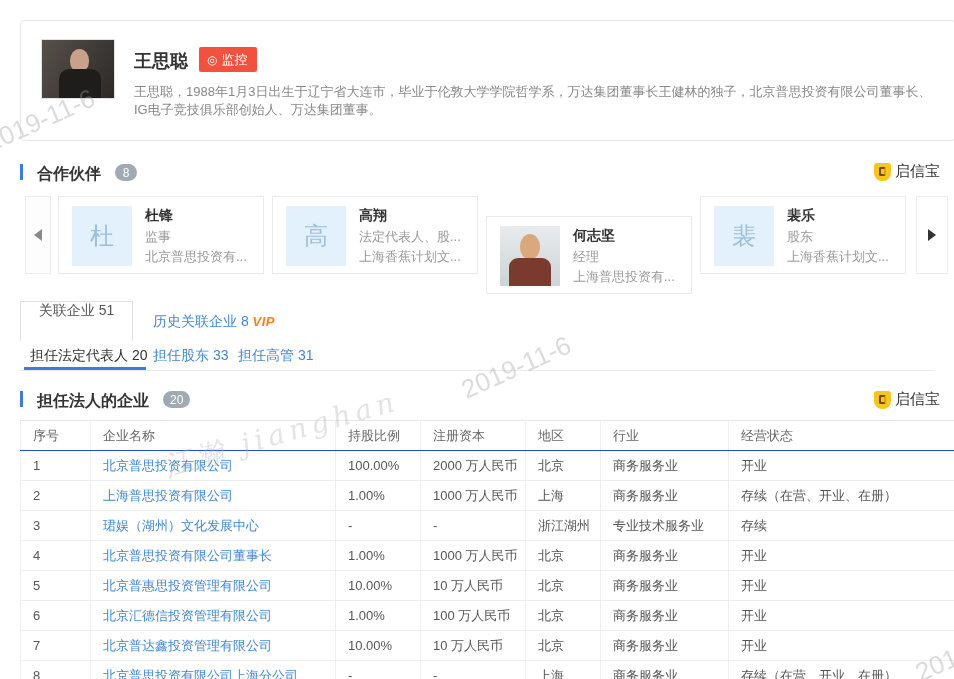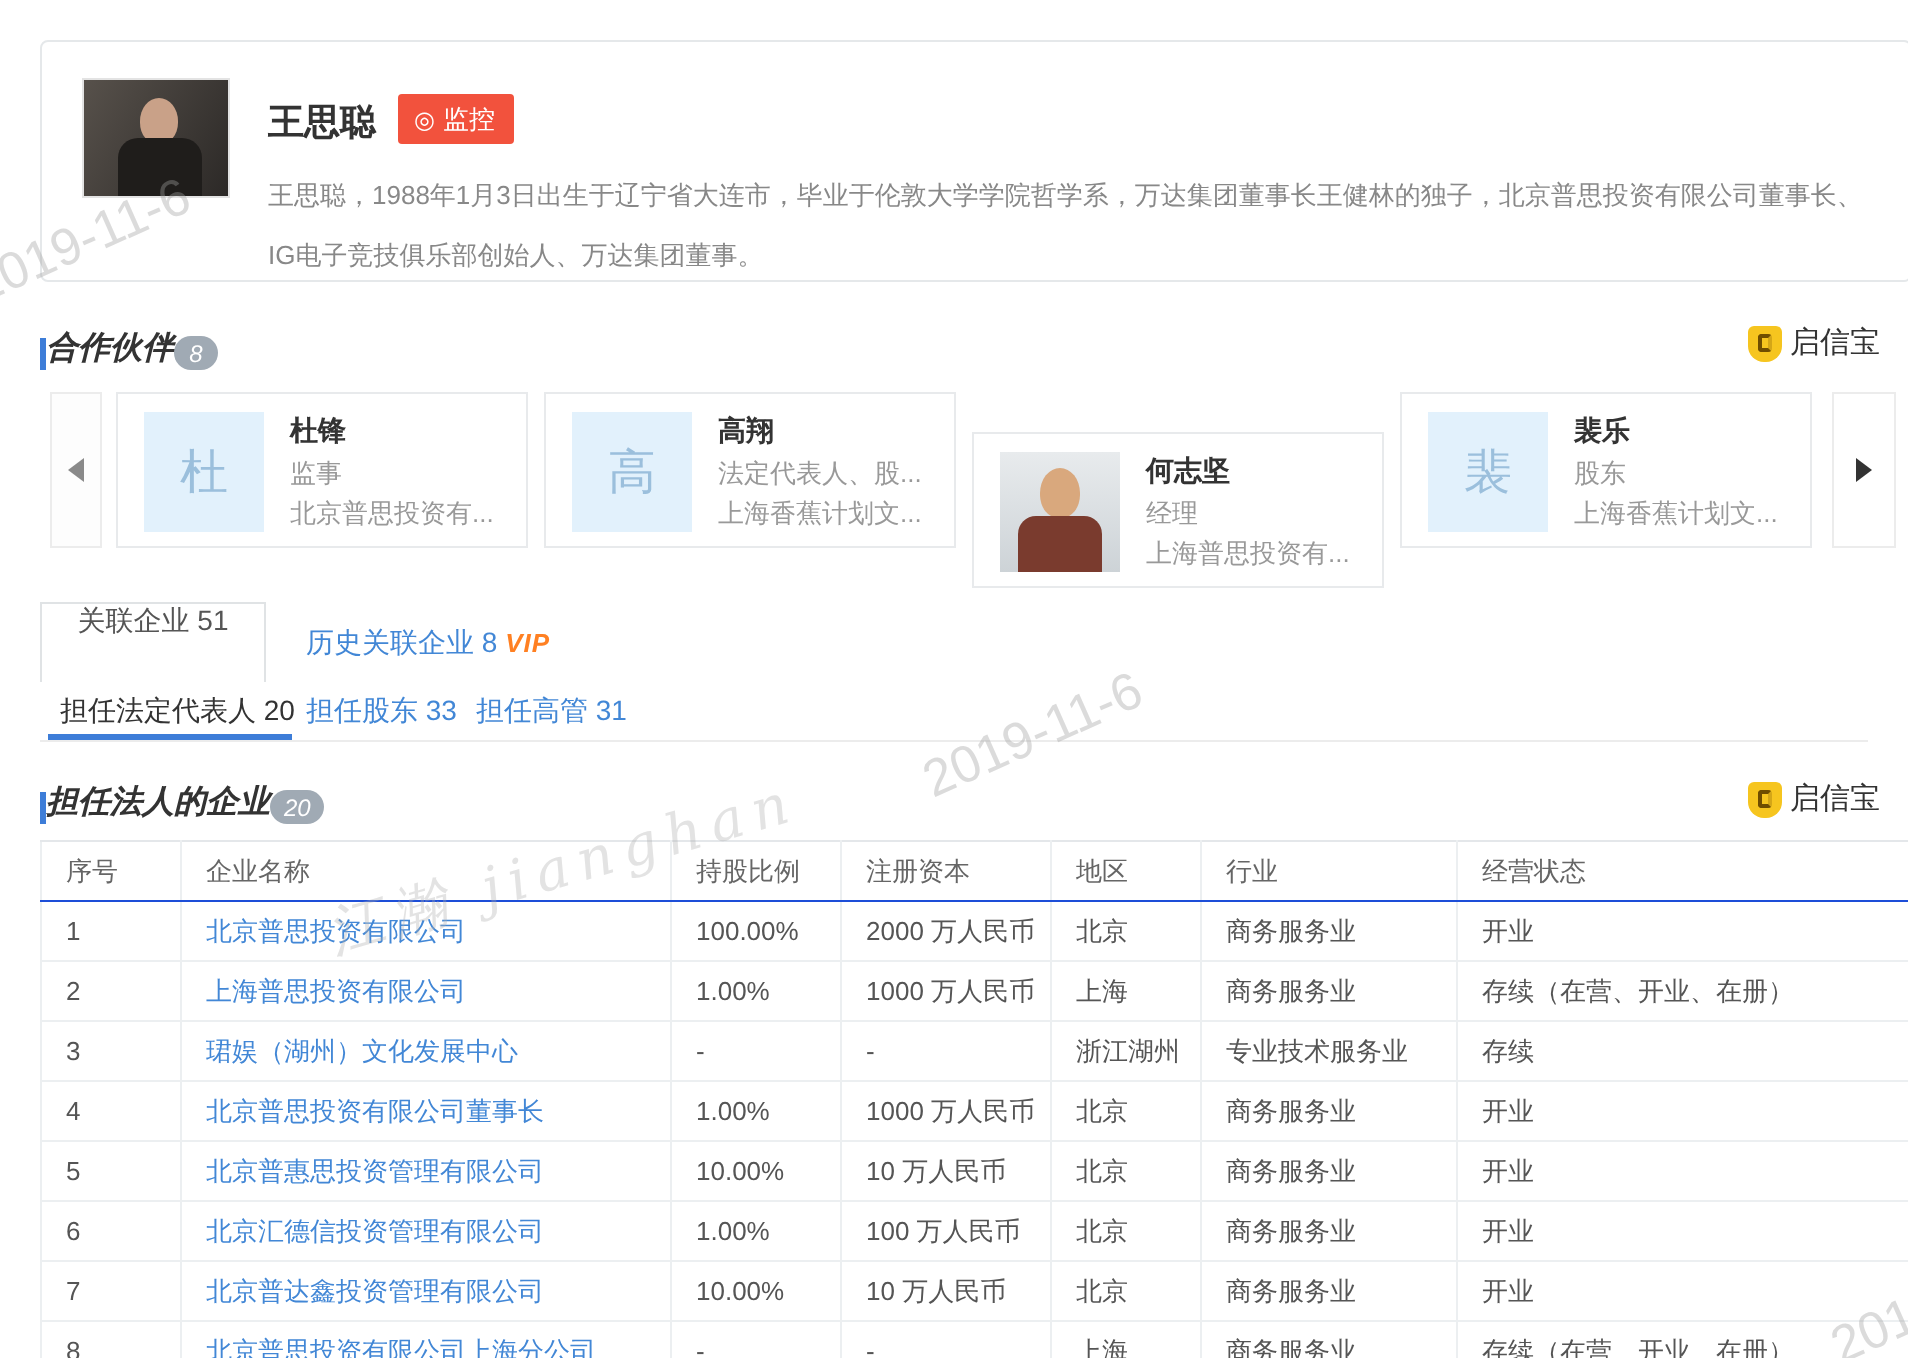--- a/index.html
+++ b/index.html
@@ -22,24 +22,24 @@
   .photo .torso { position:absolute; left:17px; top:29px; width:42px; height:32px; background:#1f1d1b; border-radius:10px 10px 0 0; }
   .person-name { position:absolute; left:113px; top:28px; font-size:18px; font-weight:bold; color:#333; }
   .btn-monitor {
     position:absolute; left:178px; top:26px; height:25px;
     background:#f2523d; color:#fff; font-size:13px; border:none; border-radius:2px;
     padding:0 10px 0 8px; display:flex; align-items:center; gap:4px; cursor:pointer;
   }
   .btn-monitor .mon-icon { font-size:12px; line-height:1; }
   .person-desc {
     position:absolute; left:113px; top:62px; width:800px;
-    font-size:13px; color:#888; line-height:30px;
-  }
-  
-  .section-title { position:absolute; display:flex; align-items:flex-end; gap:0;font-style:italic; }
+    font-size:13px; color:#888; line-height:18px;
+  }
+  
+  .section-title { position:absolute; display:flex; align-items:flex-start; gap:14px; }
   .section-title .bar { width:3px; height:16px; background:#3d7dd8; }
   .section-title .txt { font-size:16px; font-weight:bold; color:#333; }
   .count-badge {
     min-width:22px; height:17px; padding:0 7px; background:#a0aab4; color:#fff;
     font-size:12px; border-radius:9px; display:inline-flex; align-items:center; justify-content:center;
   }
   .brand-logo { position:absolute; display:flex; align-items:center; gap:4px; }
   .brand-logo .shield {
     width:17px; height:18px; background:#f6c51f; border-radius:3px 3px 8px 8px;
     display:flex; align-items:center; justify-content:center;

